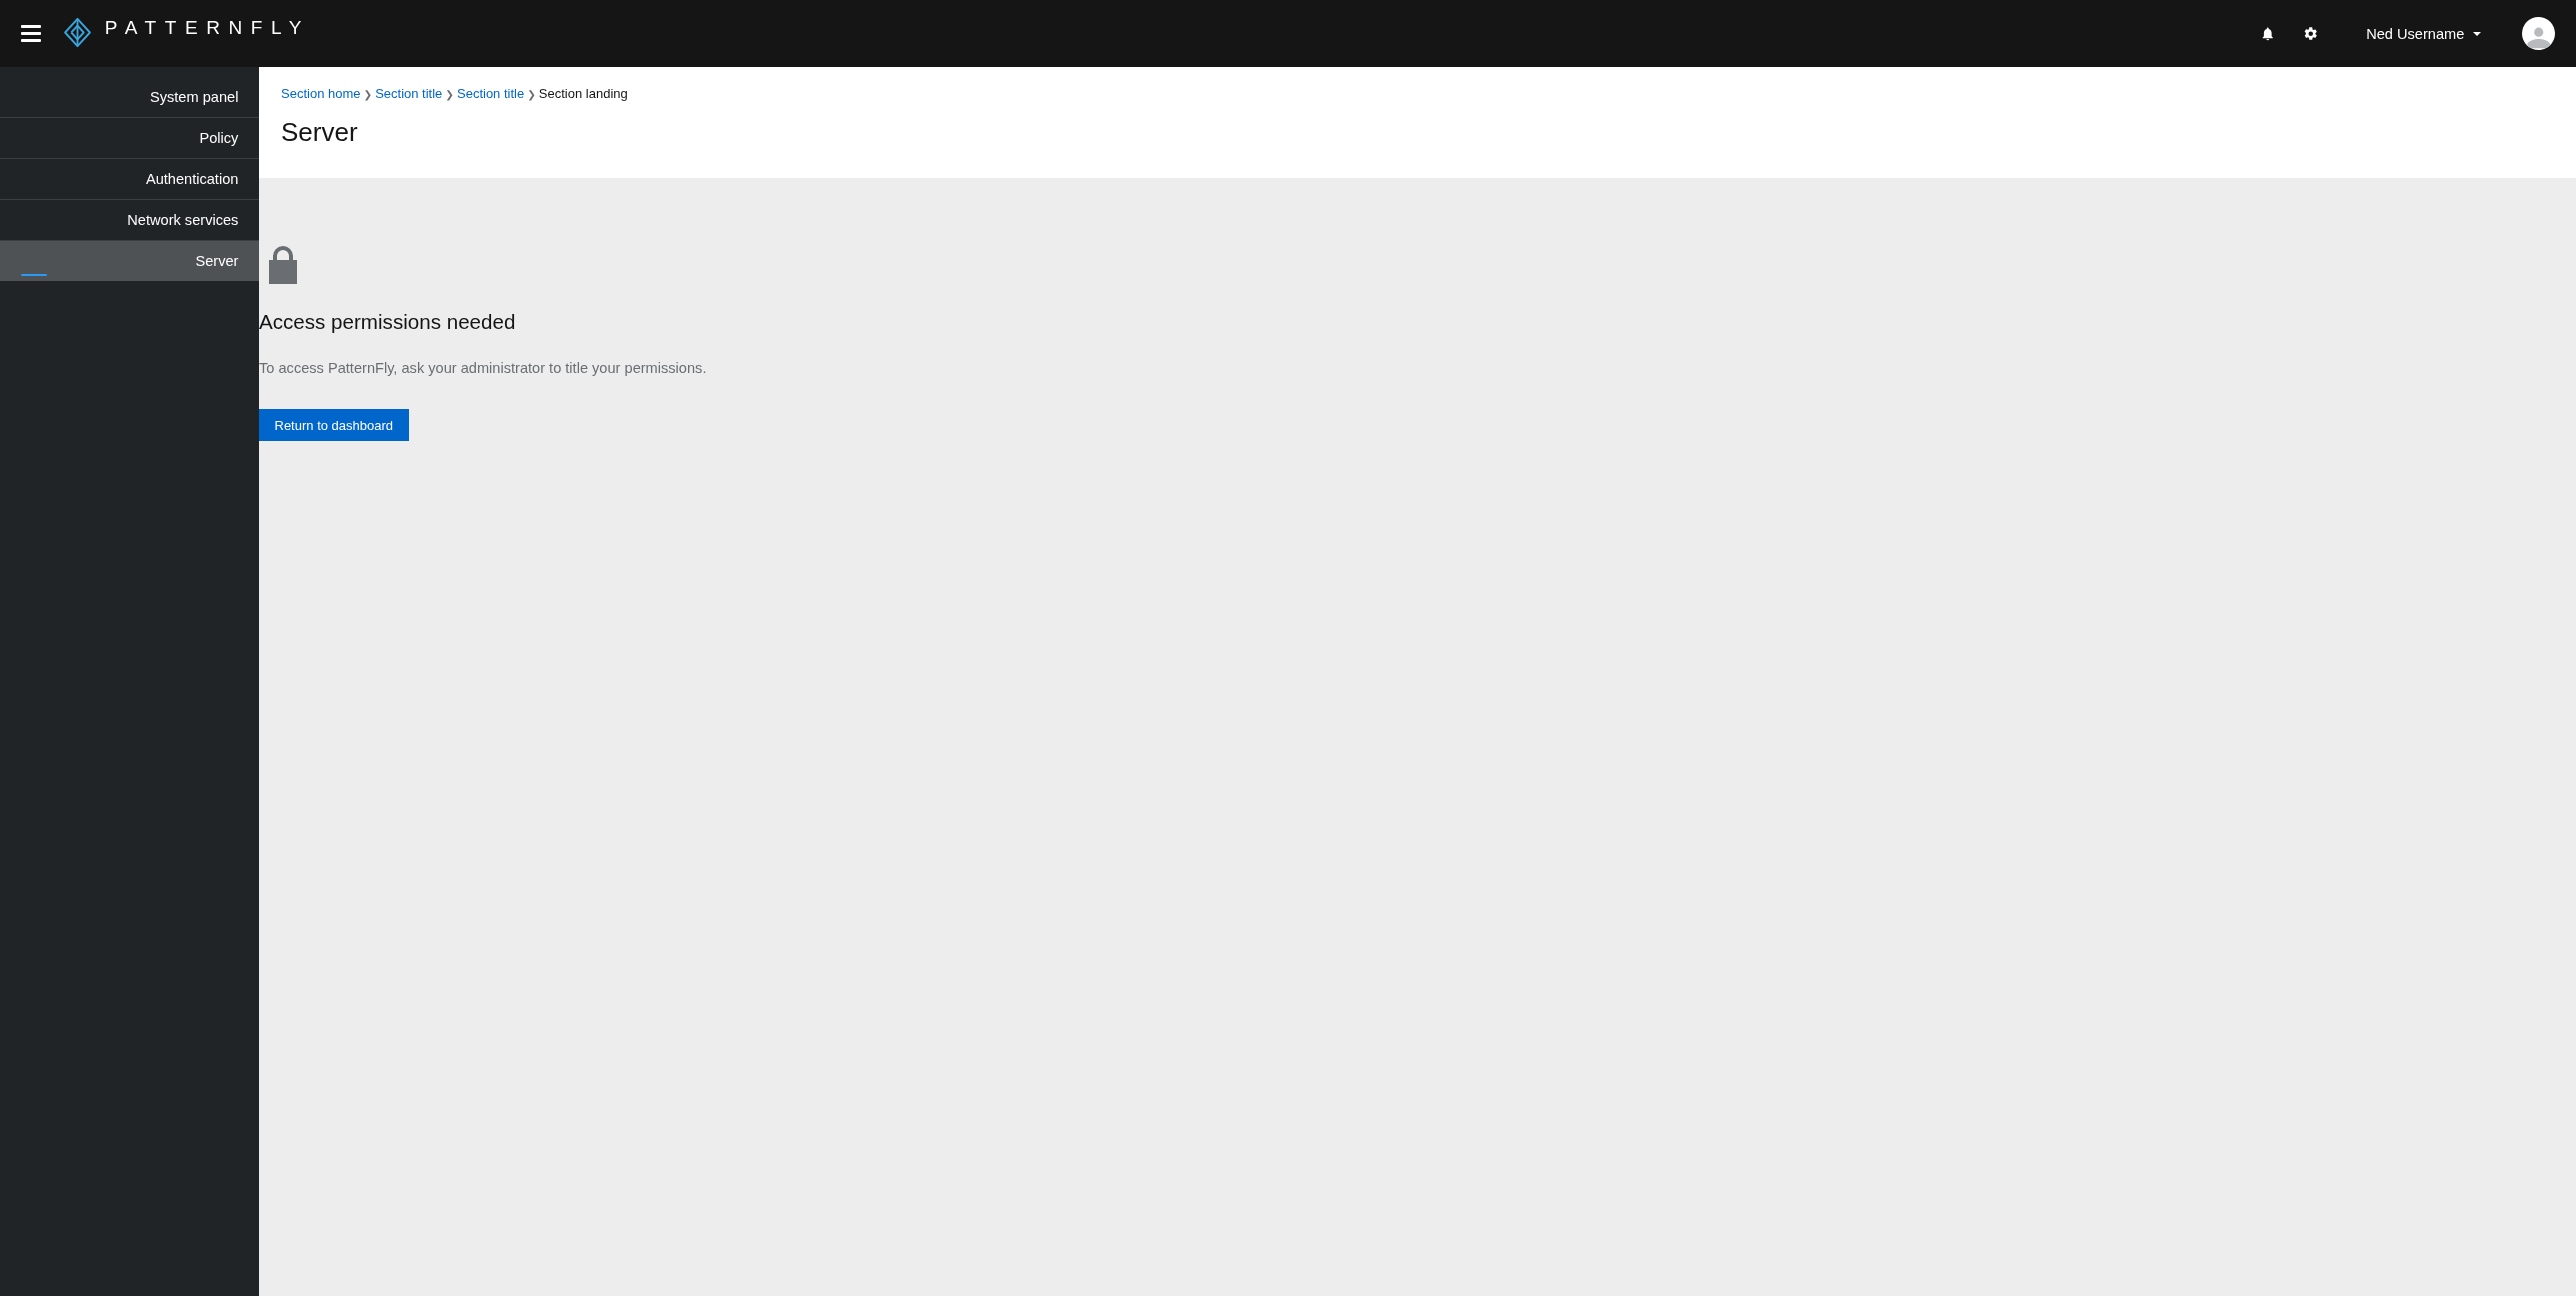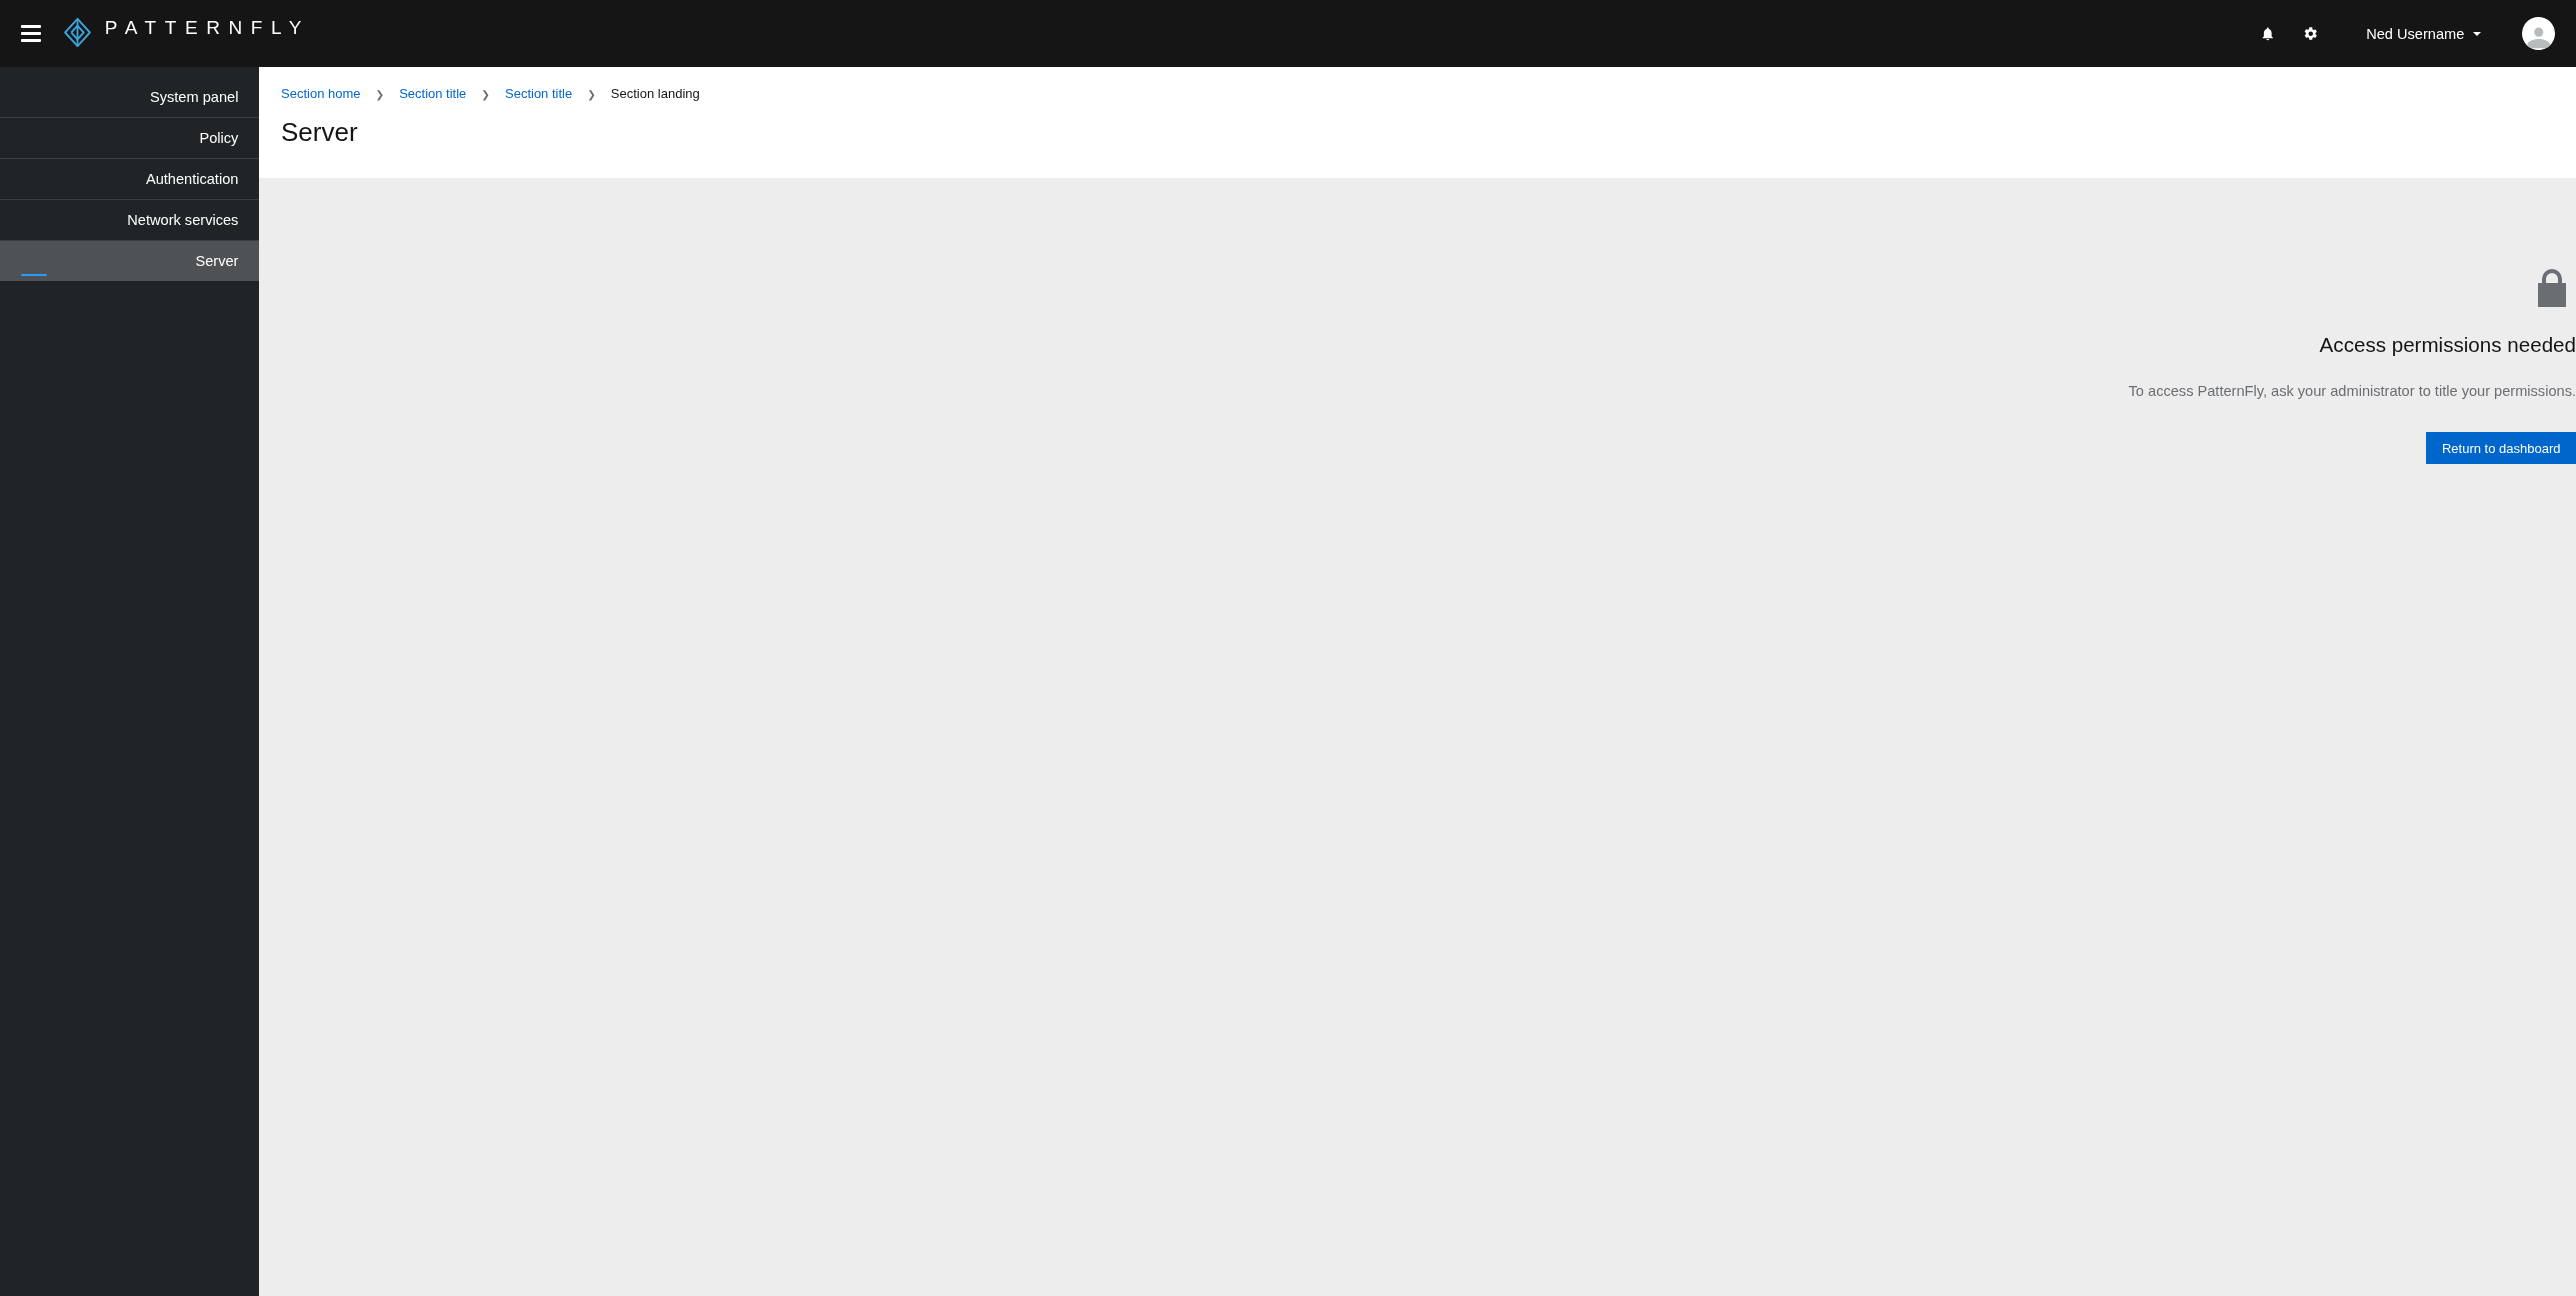--- a/index.html
+++ b/index.html
@@ -134,21 +134,21 @@
     overflow: auto;
   }
   .page-header {
     background: #fff;
     padding: 19px 22px 22px 22px;
   }
   .breadcrumb {
     display: flex;
     align-items: center;
     flex-wrap: wrap;
-    gap: 15px;
+    gap: 3px;
     font-size: 13px;
     margin-bottom: 15.5px;
   }
   .breadcrumb a {
     color: #0066cc;
     text-decoration: none;
     cursor: pointer;
   }
   .breadcrumb .sep {
     color: #6a6e73;
@@ -163,24 +163,24 @@
     margin-bottom: 8.6px;
   }
   .page-subtitle {
     font-size: 14.6px;
     color: #151515;
   }
 
   .empty-state-area {
     flex: 1;
     background: #ededed;
-    padding-top: 87px;
+    padding-top: 64px;
     display: flex;
     flex-direction: column;
-    align-items: flex-end;
+    align-items: flex-start;
     text-align: center;
   }
   .lock-icon {
     margin-bottom: 17px;
   }
   .lock-icon svg { fill: #6a6e73; }
   .empty-title {
     font-size: 20.6px;
     font-weight: 500;
     margin-bottom: 26px;

